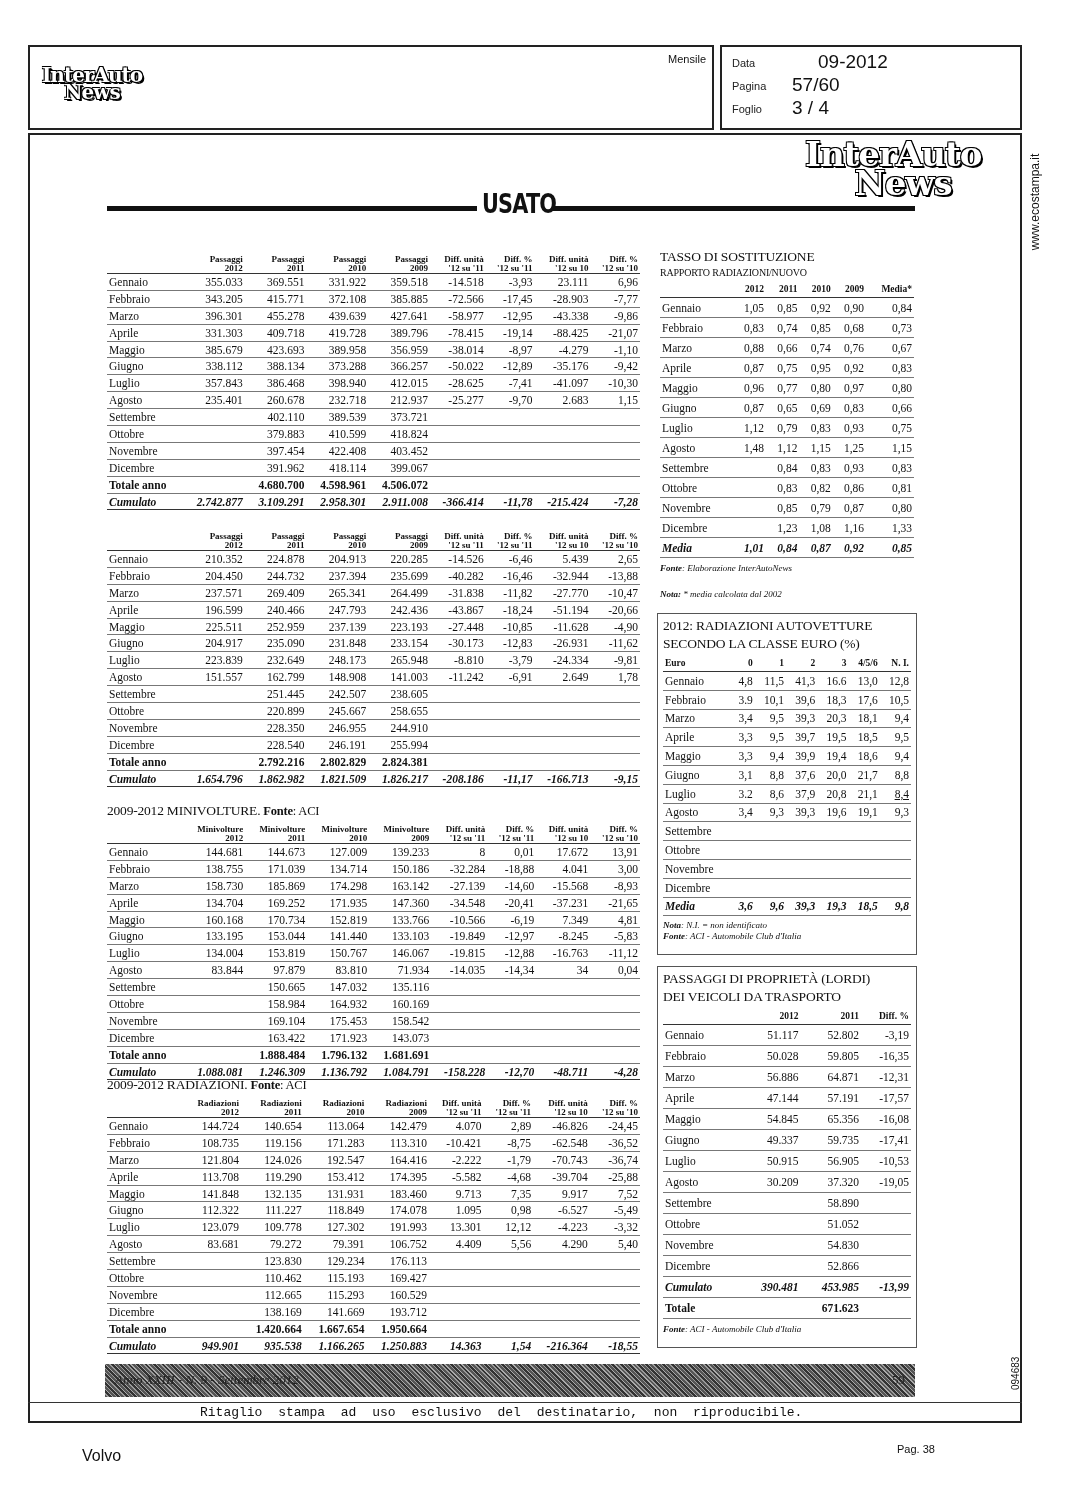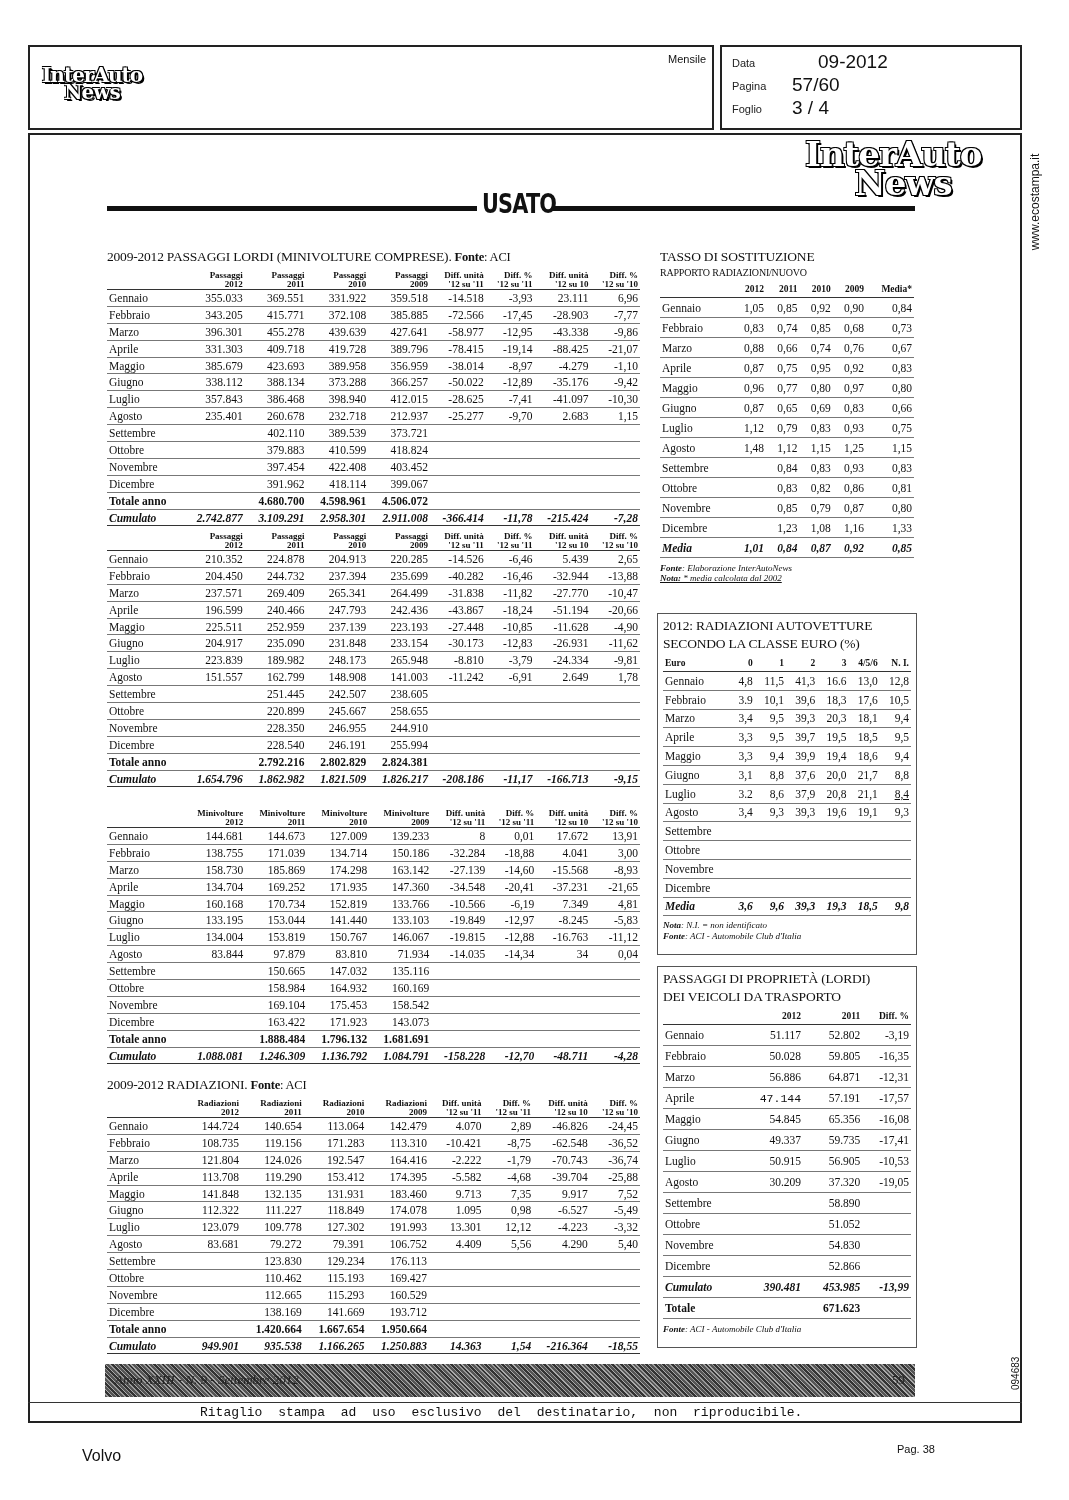--- a/index.html
+++ b/index.html
@@ -57,21 +57,20 @@
 <div class="abs logo" style="left:805px;top:140px;font-size:34px;">
   <div>InterAuto</div>
   <div style="padding-left:20px;">News</div>
 </div>
 
 <div class="abs usato-line" style="left:107px;top:206px;width:370px;"></div>
 <div class="abs usato" style="left:482px;top:189px;">USATO</div>
 <div class="abs usato-line" style="left:553px;top:206px;width:362px;"></div>
 
 <div class="abs" style="left:107px;top:249px;width:533px;">
-  <div class="tt"><span class="title">2009-2012 PASSAGGI LORDI (MINIVOLTURE COMPRESE).</span> <b>Fonte</b><span>: ACI</span></div>
   <table class="mt" style="width:533px;">
       <tbody>
         <tr>
           <th></th>
           <th><span>Passaggi</span><br><span>2012</span></th>
           <th><span>Passaggi</span><br><span>2011</span></th>
           <th><span>Passaggi</span><br><span>2010</span></th>
           <th><span>Passaggi</span><br><span>2009</span></th>
           <th><span>Diff. unità</span><br><span>'12 su '11</span></th>
           <th><span>Diff. %</span><br><span>'12 su '11</span></th>
@@ -311,21 +310,21 @@
           <td>231.848</td>
           <td>233.154</td>
           <td>-30.173</td>
           <td>-12,83</td>
           <td>-26.931</td>
           <td>-11,62</td>
         </tr>
         <tr class="">
           <td>Luglio</td>
           <td>223.839</td>
-          <td>189.982</td>
+          <td>232.649</td>
           <td>248.173</td>
           <td>265.948</td>
           <td>-8.810</td>
           <td>-3,79</td>
           <td>-24.334</td>
           <td>-9,81</td>
         </tr>
         <tr class="">
           <td>Agosto</td>
           <td>151.557</td>
@@ -400,20 +399,21 @@
           <td>1.826.217</td>
           <td>-208.186</td>
           <td>-11,17</td>
           <td>-166.713</td>
           <td>-9,15</td>
         </tr>
       </tbody>
     </table>
 </div>
 <div class="abs" style="left:107px;top:803px;width:533px;">
+  <div class="tt"><span class="title">2009-2012 MINIVOLTURE.</span> <b>Fonte</b><span>: ACI</span></div>
   <table class="mt" style="width:533px;">
       <tbody>
         <tr>
           <th></th>
           <th><span>Minivolture</span><br><span>2012</span></th>
           <th><span>Minivolture</span><br><span>2011</span></th>
           <th><span>Minivolture</span><br><span>2010</span></th>
           <th><span>Minivolture</span><br><span>2009</span></th>
           <th><span>Diff. unità</span><br><span>'12 su '11</span></th>
           <th><span>Diff. %</span><br><span>'12 su '11</span></th>
@@ -863,21 +863,21 @@
           <td style="height:19px;">Media</td>
           <td style="height:19px;">1,01</td>
           <td style="height:19px;">0,84</td>
           <td style="height:19px;">0,87</td>
           <td style="height:19px;">0,92</td>
           <td style="height:19px;">0,85</td>
         </tr>
       </tbody>
     </table>
   <div class="note" style="margin-top:5px;"><b>Fonte</b><span>: Elaborazione InterAutoNews</span></div>
-  <div class="note" style="margin-top:0;text-decoration:underline;"><b>Nota:</b><span> * media calcolata dal 2002</span></div>
+  <div class="note" style="margin-top:16px;"><b>Nota:</b><span> * media calcolata dal 2002</span></div>
 </div>
 
 <div class="abs bluebox" style="left:657px;top:613px;width:260px;height:342px;padding:4px 5px;">
   <div class="tt title" style="font-size:13.5px;">2012: RADIAZIONI AUTOVETTURE</div>
   <div class="tt title" style="font-size:13.5px;margin-top:2px;">SECONDO LA CLASSE EURO (%)</div>
   <table class="rt" style="width:248px;margin-top:2px;">
       <tbody>
         <tr>
           <th style="height:17px;text-align:left;">Euro</th>
           <th style="height:17px;">0</th>
@@ -1034,21 +1034,21 @@
           <td style="height:20px;">-16,35</td>
         </tr>
         <tr class="">
           <td style="height:20px;">Marzo</td>
           <td style="height:20px;">56.886</td>
           <td style="height:20px;">64.871</td>
           <td style="height:20px;">-12,31</td>
         </tr>
         <tr class="">
           <td style="height:20px;">Aprile</td>
-          <td style="height:20px;font-family:Liberation Mono, monospace;">47.144</td>
+          <td style="height:20px;">47.144</td>
           <td style="height:20px;">57.191</td>
           <td style="height:20px;">-17,57</td>
         </tr>
         <tr class="">
           <td style="height:20px;">Maggio</td>
           <td style="height:20px;">54.845</td>
           <td style="height:20px;">65.356</td>
           <td style="height:20px;">-16,08</td>
         </tr>
         <tr class="">

